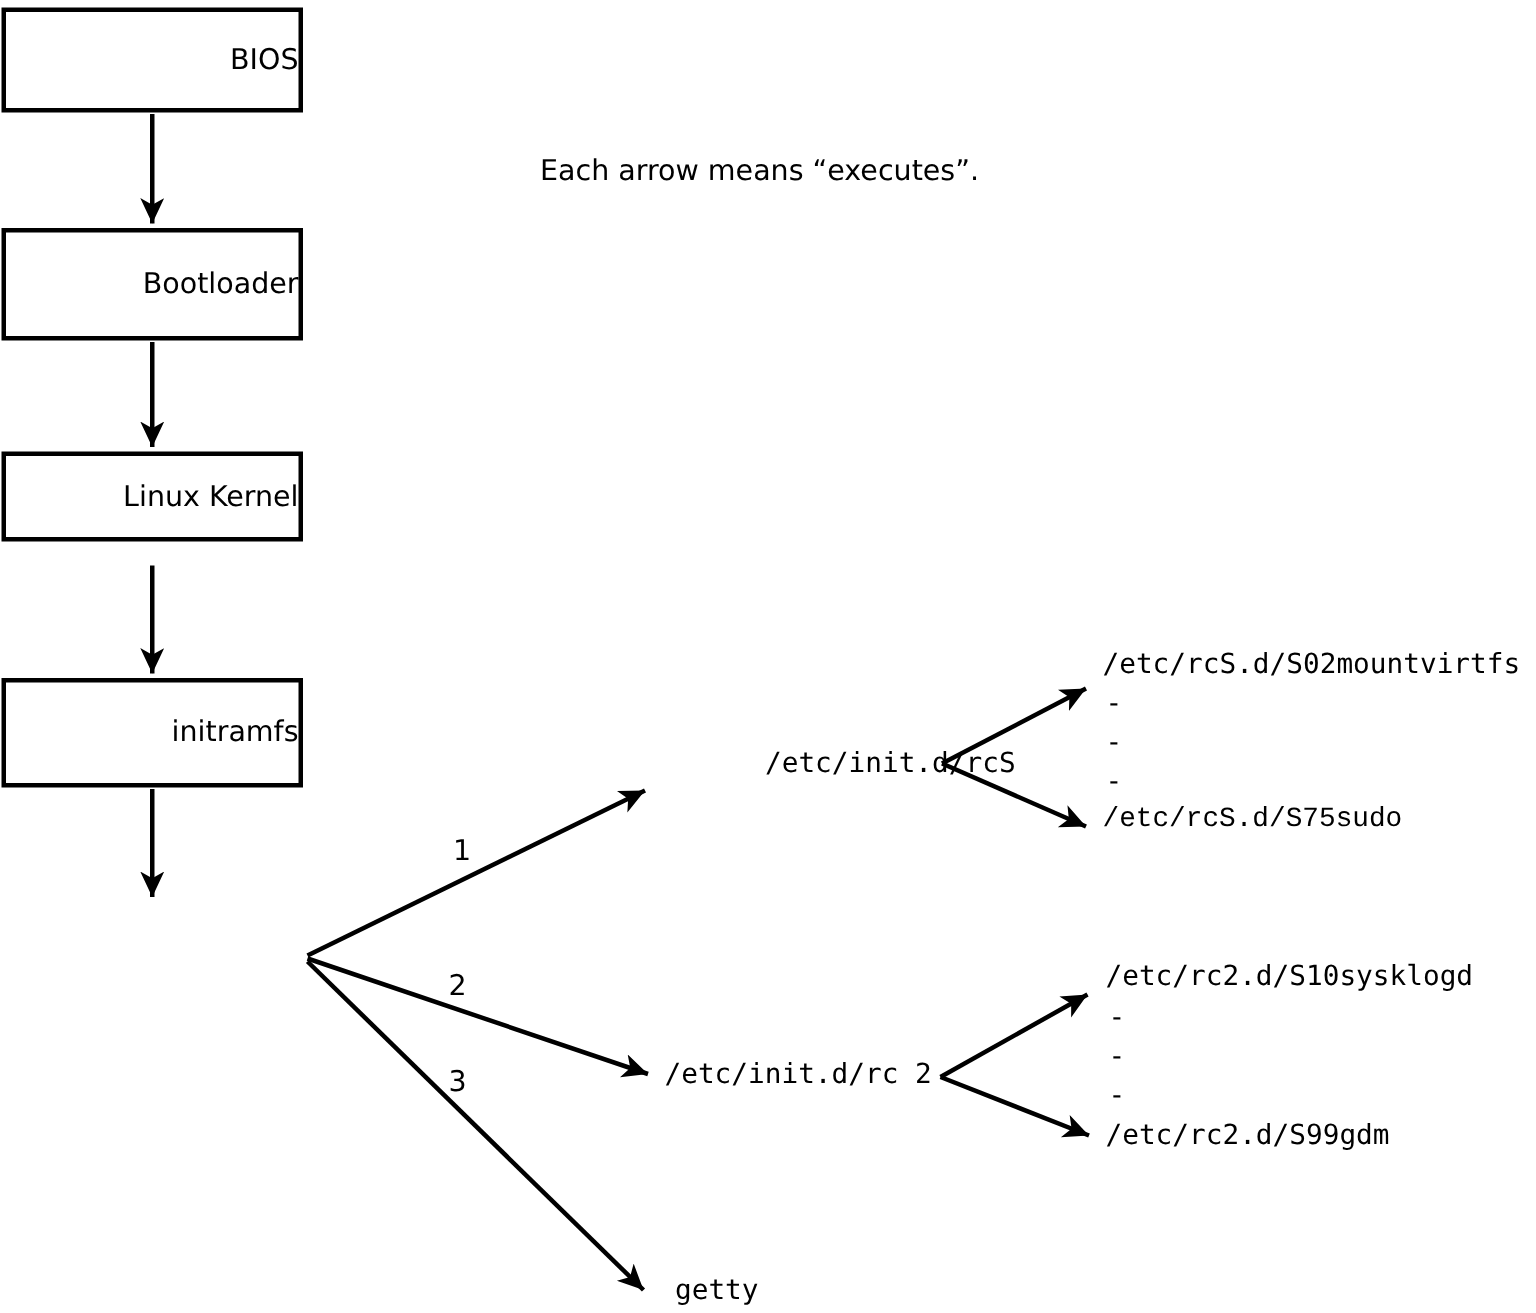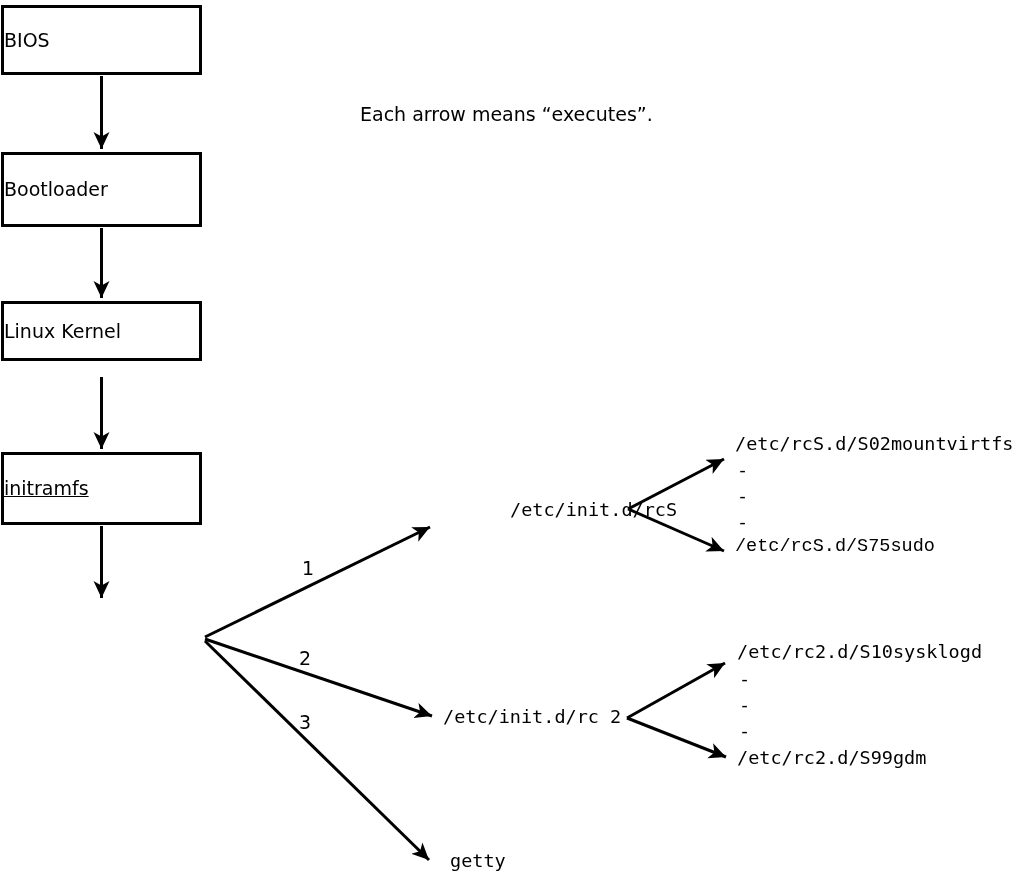--- a/index.html
+++ b/index.html
@@ -29,28 +29,28 @@
   }
   .box {
     position: absolute;
     left: 1px;
     width: 201px;
     border: 3px solid #000000;
     background: #ffffff;
     box-sizing: border-box;
     display: flex;
     align-items: center;
-    justify-content: flex-start;
+    justify-content: flex-end;
     font-size: 19px;
     line-height: 1;
   }
   .box-bios       { top: 5px;   height: 70px; }
   .box-bootloader { top: 152px; height: 75px; }
   .box-kernel     { top: 301px; height: 60px; }
-  .box-initramfs  { top: 452px; height: 73px; text-decoration: underline; }
+  .box-initramfs  { top: 452px; height: 73px; }
   .box-init       { top: 601px; height: 75px; }
   .note {
     position: absolute;
     left: 360px;
     top: 114px;
     transform: translateY(-50%);
     font-size: 19px;
     white-space: pre;
     text-align: right;
   }

